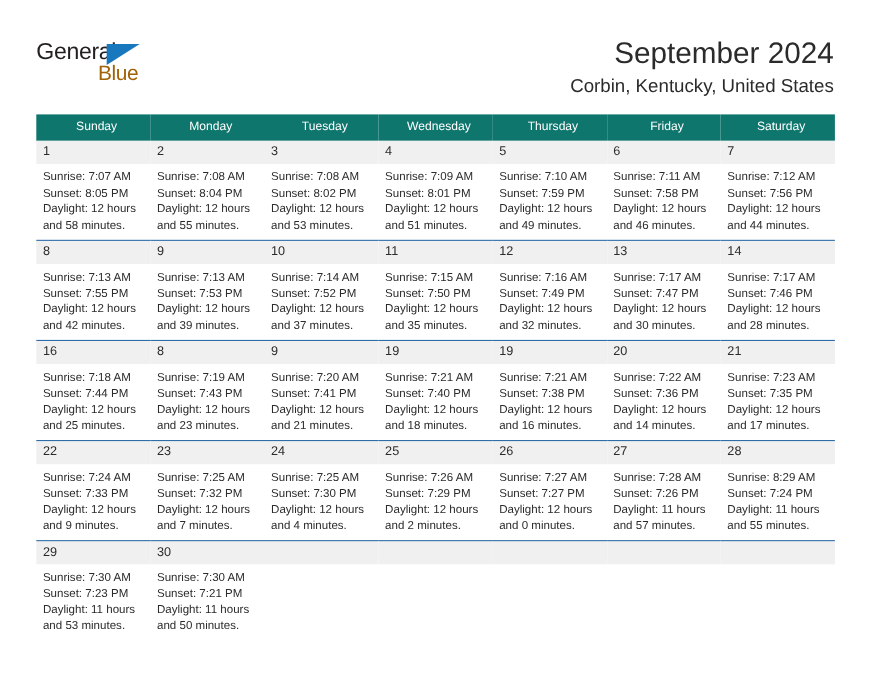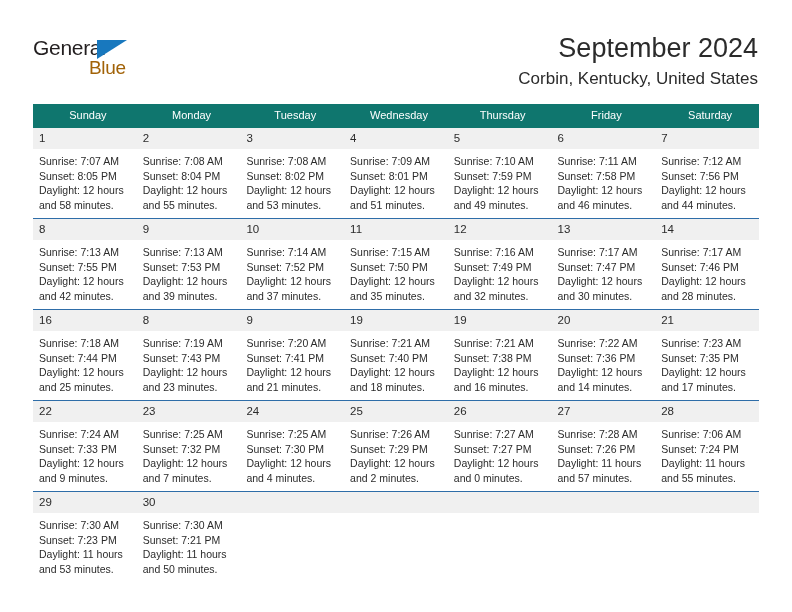--- a/index.html
+++ b/index.html
@@ -425,21 +425,21 @@
             <div class="details">
               <div>Sunrise: 7:28 AM</div>
               <div>Sunset: 7:26 PM</div>
               <div class="dl">Daylight: 11 hours</div>
               <div class="dl">and 57 minutes.</div>
             </div>
           </td>
           <td>
             <div class="daynum">28</div>
             <div class="details">
-              <div>Sunrise: 7:06 AM</div>
+              <div>Sunrise: 8:29 AM</div>
               <div>Sunset: 7:24 PM</div>
               <div class="dl">Daylight: 11 hours</div>
               <div class="dl">and 55 minutes.</div>
             </div>
           </td>
         </tr>
         <tr class="week-row">
           <td>
             <div class="daynum">29</div>
             <div class="details">

